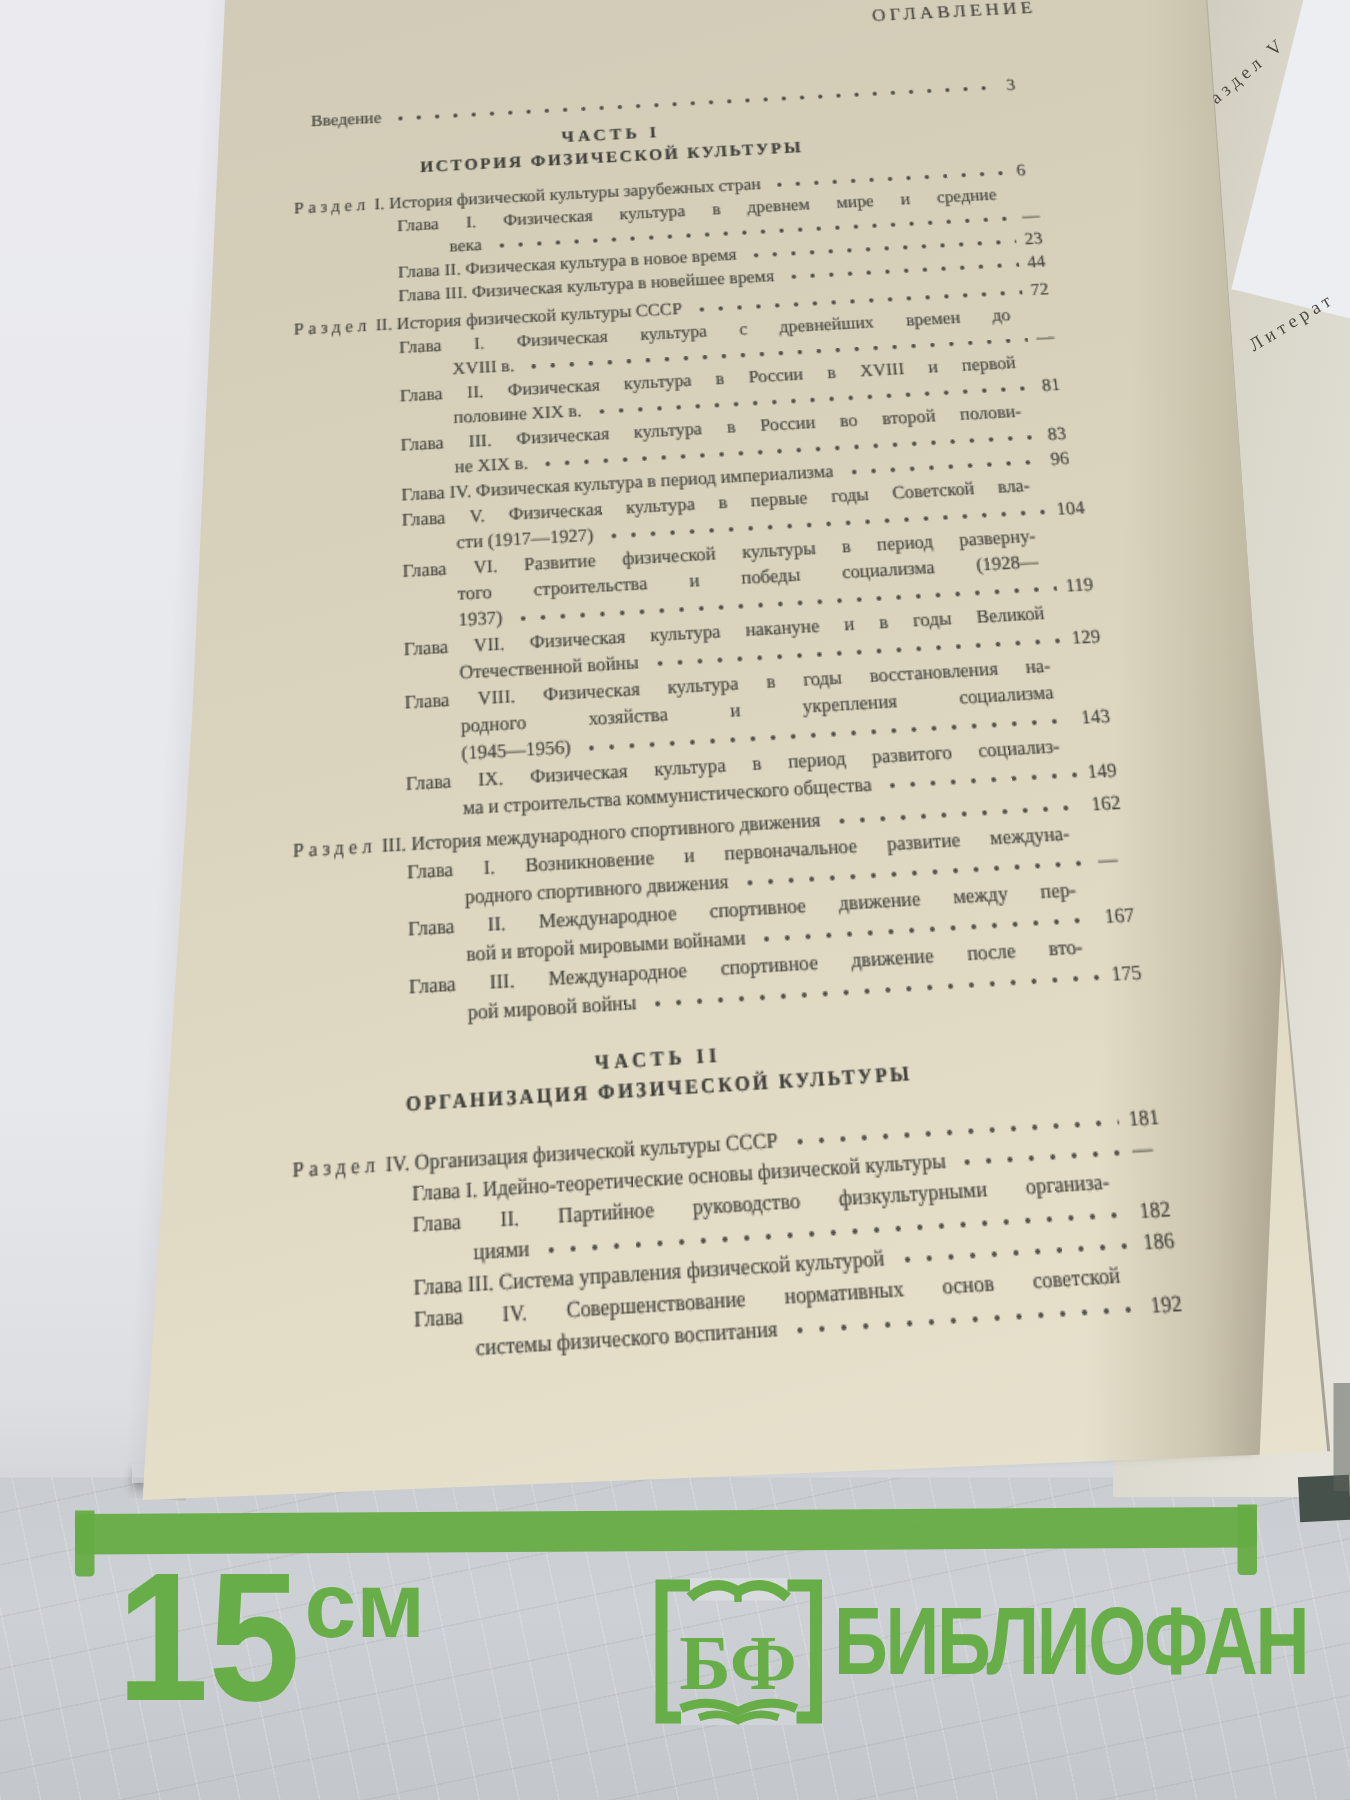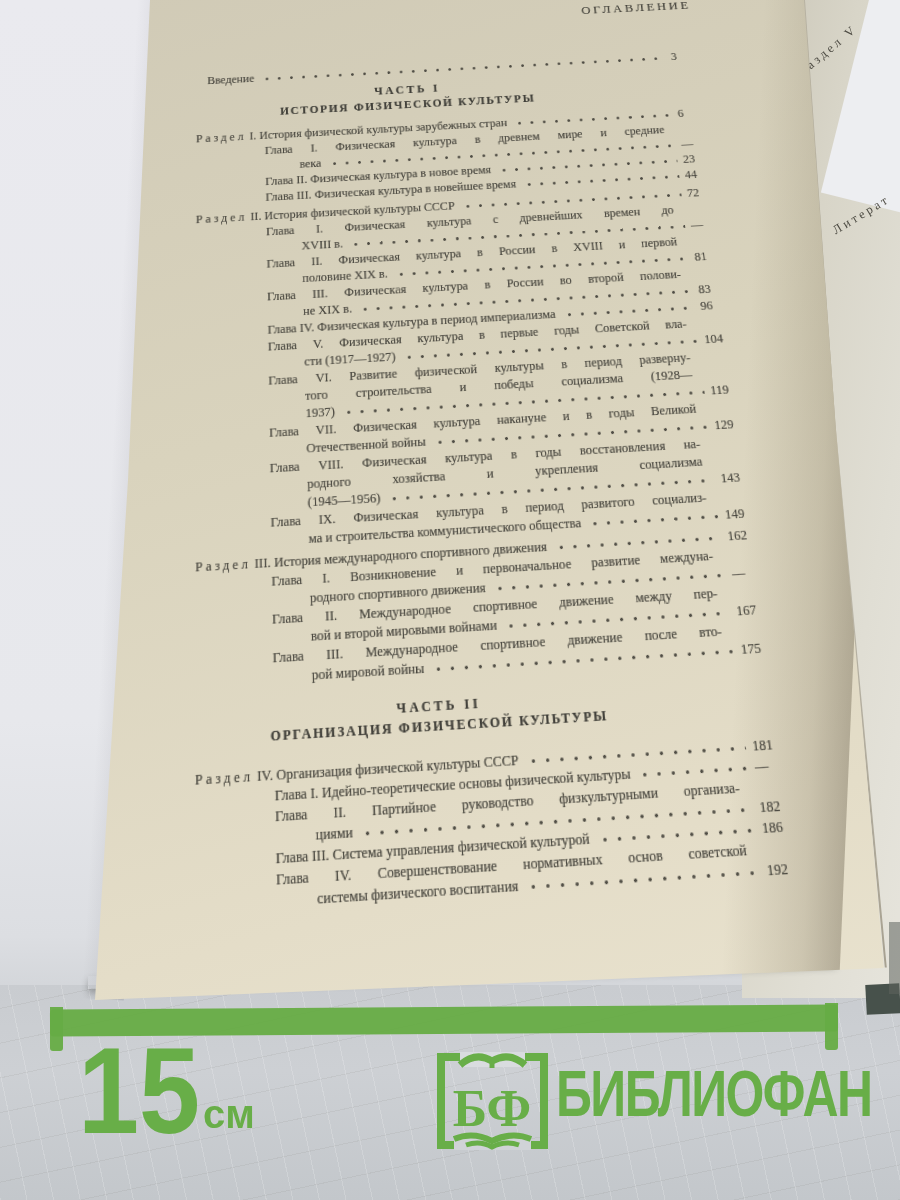--- a/index.html
+++ b/index.html
@@ -67,22 +67,22 @@
   .sp{letter-spacing:3px;}
   .folio{position:absolute;left:78px;top:872px;font-size:13.5px;color:#4b4941;transform:rotate(-4deg);}
   
   .ruler-bar{position:absolute;left:50px;top:1007px;width:788px;height:27px;background:#66ac44;border-radius:4px;
     transform:rotate(-.35deg);opacity:.95;z-index:10;}
   .tick{position:absolute;width:13px;background:#66ac44;z-index:10;opacity:.95;}
   .tick-l{left:50px;top:1007px;height:44px;border-radius:0 0 3px 3px;}
   .tick-r{left:825px;top:1003px;height:47px;border-radius:0 0 3px 3px;}
   .len{position:absolute;left:78px;top:1030px;color:#68ae48;font-family:"Liberation Sans",sans-serif;
     font-weight:bold;font-size:122px;line-height:1;transform:scaleX(.9);transform-origin:left top;z-index:10;}
-  .unit{position:absolute;left:203px;top:1094px;color:#68ae48;font-family:"Liberation Sans",sans-serif;
-    font-weight:bold;font-size:40px;line-height:1;z-index:10;}
+  .unit{position:absolute;left:203px;top:1040px;color:#68ae48;font-family:"Liberation Sans",sans-serif;
+    font-weight:bold;font-size:62px;line-height:1;z-index:10;}
   .logo{position:absolute;left:436px;top:1052px;z-index:10;}
   .brand{position:absolute;left:556px;top:1062px;color:#68ae48;font-family:"Liberation Sans",sans-serif;
     font-weight:bold;font-size:64px;line-height:1;letter-spacing:-2px;transform:scaleX(.78);transform-origin:left top;z-index:10;}
 </style>
 </head>
 <body>
 
 <div class="scene">
 
   <div class="table-low"></div>

